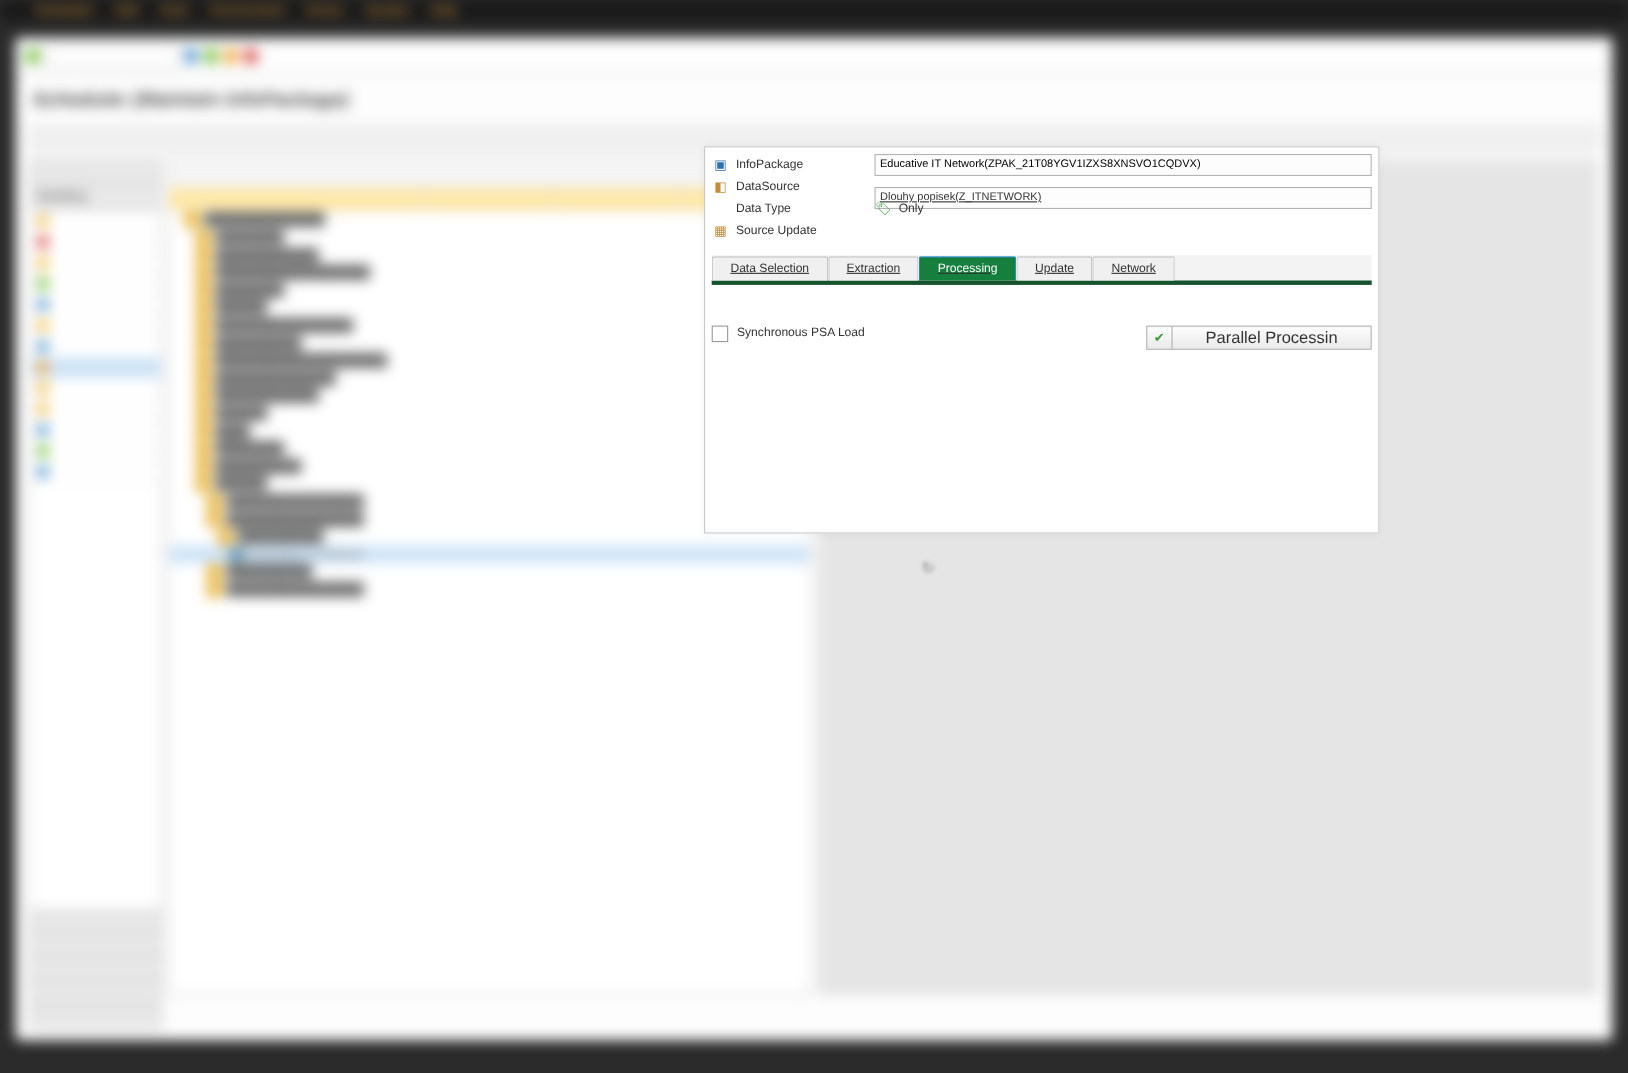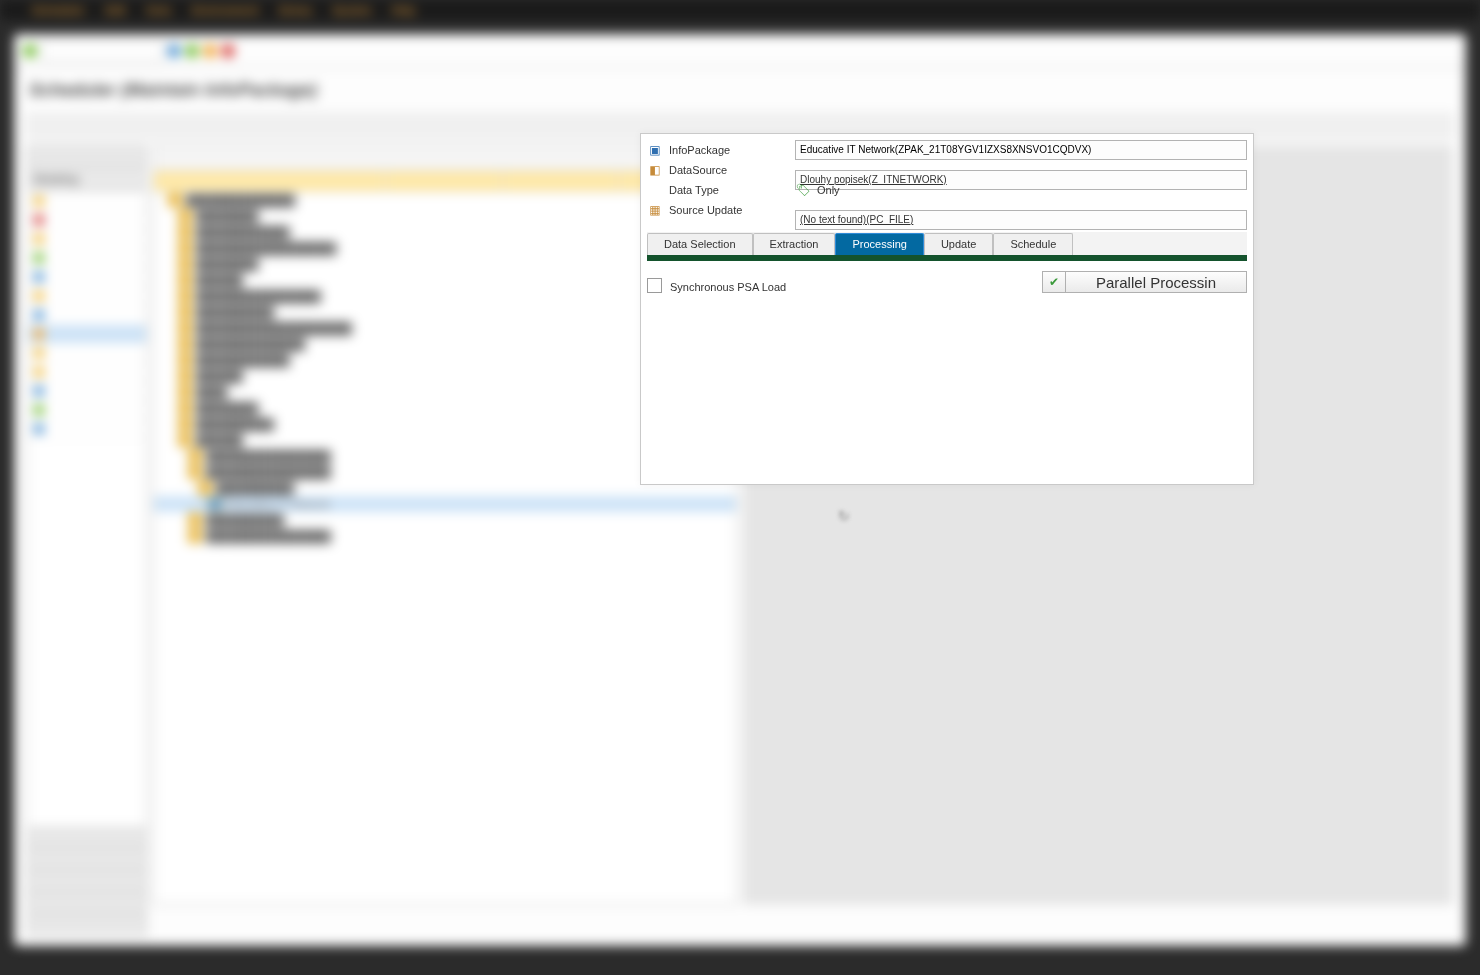--- a/index.html
+++ b/index.html
@@ -38,27 +38,27 @@
   .fp-section { padding:6px 6px 2px 6px;}
   .fp-row { display:flex; align-items:center; height:20px; gap:6px;}
   .fp-row .icon { width:16px; height:16px; display:flex; align-items:center; justify-content:center; font-size:12px;}
   .fp-row .label { width:120px; font-size:11px; color:#333;}
   .fp-row .field { flex:1; height:18px; line-height:18px; border:1px solid #b3b3b3; background:#fdfdfd; padding:0 4px; font-size:10px; }
   .fp-row .field.ufield { text-decoration: underline; margin-top: 20px; }
   .fp-row .static { font-size:11px; }
   .fp-row .mini { width:70px; text-align:left;}
   .fp-row .w90 { flex:0 0 90px;}
 
-  .tabs-bar { display:flex; align-items:flex-end; height:23px; margin:10px 6px 0 6px; border-bottom:6px solid #14532d; background:#f3f3f3;}
+  .tabs-bar { display:flex; align-items:flex-end; height:23px; margin:10px 6px 0 6px; border-bottom:4px solid #14532d; background:#f3f3f3;text-decoration:underline;}
   .tab { height:21px; line-height:21px; padding:0 16px; font-size:11px; background:#f0f0f0; border:1px solid #c0c0c0; border-bottom:none; margin-right:0px; color:#333; cursor:pointer; border-top-left-radius:2px; border-top-right-radius:2px;}
-  .tab.active { background:#0369a1; color:#fff; border-color:#2f8bd8; font-weight:normal;}
+  .tab.active { background:#15803d; color:#fff; border-color:#2f8bd8; font-weight:normal;}
   .tabs-edge { flex:1; }
 
   .tab-content { padding:8px 6px; }
-  .sync-row { display:flex; align-items:flex-end; gap:8px; height:24px;}
+  .sync-row { display:flex; align-items:flex-start; gap:8px; height:24px;margin-top:29px;}
   .chk { width:13px; height:13px; border:1px solid #9a9a9a; background:#fff;}
   .sync-label { font-size:11px; flex:1;}
   .parallel-btn-wrap { display:flex; align-items:center; border:1px solid #b0b0b0; height:20px; background:linear-gradient(#fdfdfd,#eaeaea);}
   .parallel-btn-wrap .chkarea { width:22px; height:100%; display:flex; align-items:center; justify-content:center; border-right:1px solid #b0b0b0; color:#3a9a3a;}
   .parallel-btn { padding:0 30px; font-size:15px; height:100%; display:flex; align-items:center; cursor:pointer;}
 
   .update-box { border:1px solid #8fb4d8; margin-top:4px; }
   .update-head { background:linear-gradient(#f4f4f4,#e4e4e4); height:18px; line-height:18px; font-size:11px; padding-left:6px; border-bottom:1px solid #cfcfcf;}
   .update-body { padding:6px 8px 10px 18px; display:flex; align-items:center; gap:12px;}
   .psa-icon { width:14px; height:14px; font-size:12px;}
@@ -210,31 +210,30 @@
       <div class="fp-row">
         <span class="icon"></span>
         <span class="label">Data Type</span>
         <span class="icon icon-tag">🏷</span>
         <span class="static">Only</span>
       </div>
 
       <div class="fp-row">
         <span class="icon icon-sys">▦</span>
         <span class="label">Source Update</span>
-        <span class="field ufield">(No text found)(PC_FILE)</span>
       </div>
 
     </div>
 
     <div class="tabs-bar">
       <div class="tab">Data Selection</div>
       <div class="tab">Extraction</div>
       <div class="tab active">Processing</div>
       <div class="tab">Update</div>
-      <div class="tab">Schedule</div>
+      <div class="tab">Network</div>
       <div class="tabs-edge"></div>
     </div>
 
     <div class="tab-content">
       <div class="sync-row">
         <span class="chk"></span>
         <span class="sync-label">Synchronous PSA Load</span>
         <div class="parallel-btn-wrap">
           <span class="chkarea">✔</span>
           <span class="parallel-btn">Parallel Processin</span>

